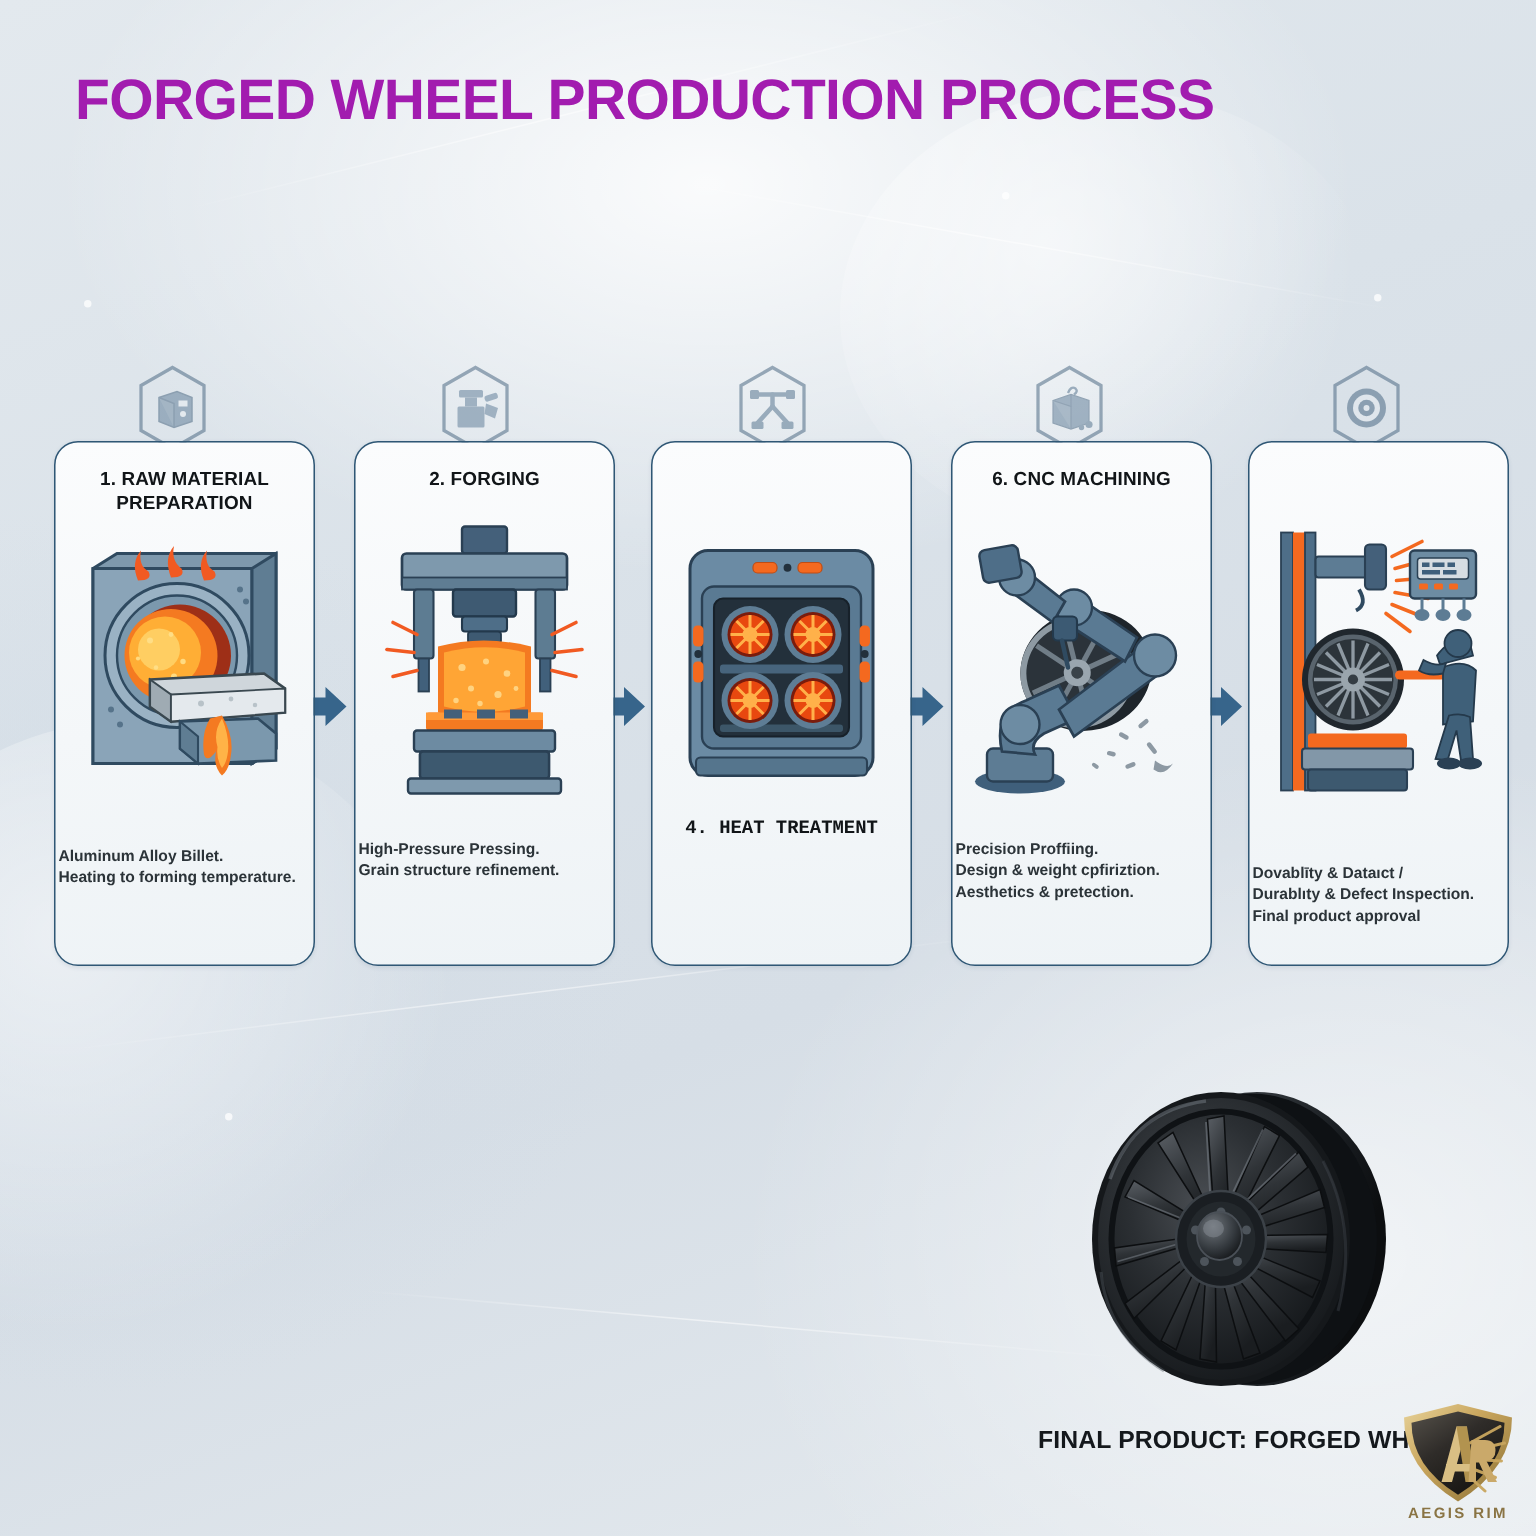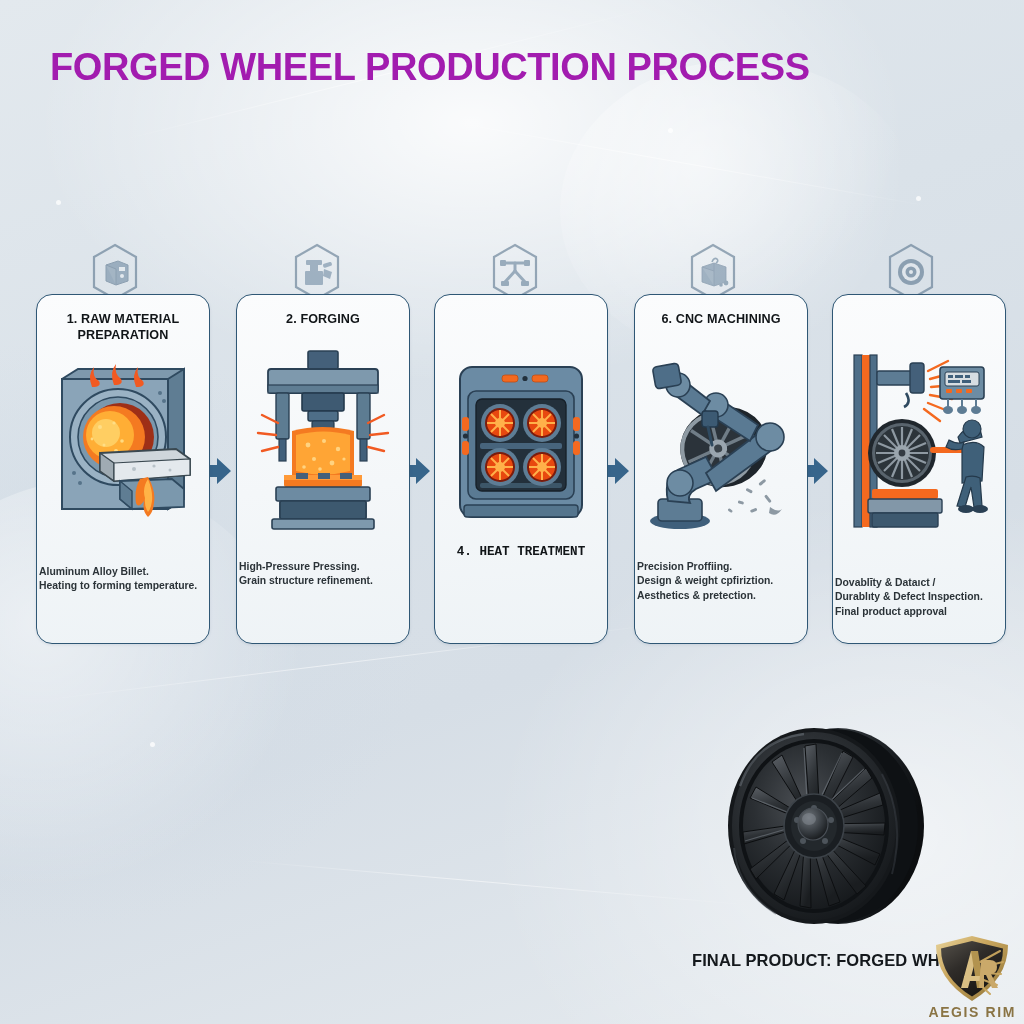--- a/index.html
+++ b/index.html
@@ -156,22 +156,22 @@
     left: 928px;
     top: 934px;
     width: 88px;
     height: 86px;
   }
   #brand-logo svg { display: block; width: 88px; height: 70px; }
   #brand-name {
     position: absolute;
     top: 70px;
     left: 0; right: 0;
-    text-align: right;
-    font-size: 14px;
+    text-align: center;
+    font-size: 10px;
     font-weight: bold;
     letter-spacing: 1.6px;
     color: #8a7444;
   }
 </style>
 </head>
 <body>
 
 <div id="bg-root">
   <div class="bg-blob" style="left:-120px; top:480px; width:420px; height:420px;"></div>

